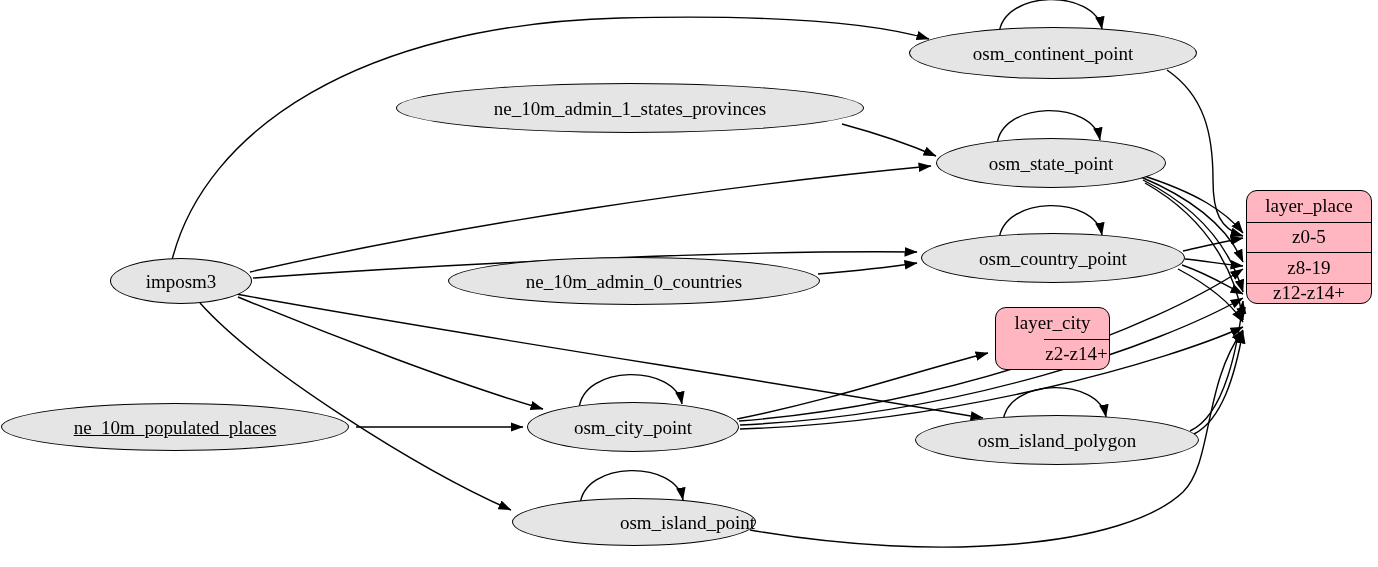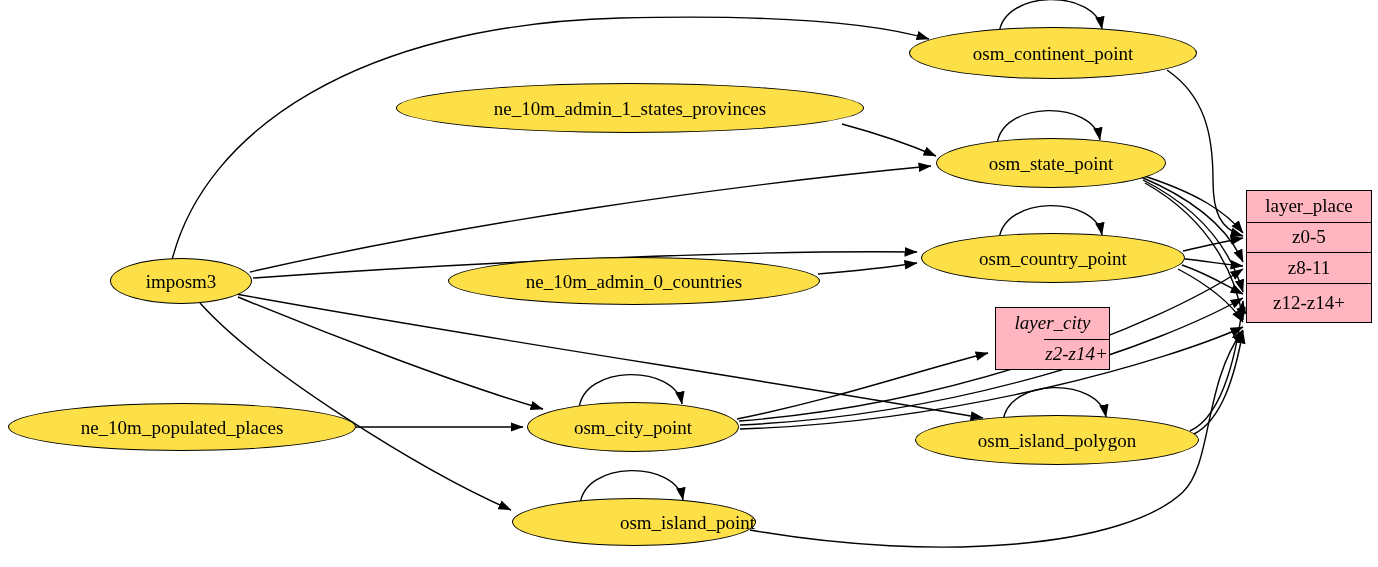--- a/index.html
+++ b/index.html
@@ -5,27 +5,27 @@
   html,body { margin:0; padding:0; background:#ffffff; }
   #canvas {
     position:relative; width:1378px; height:567px; background:#ffffff;
     font-family:"Liberation Serif", serif; overflow:hidden;
   }
   #edge-svg { position:absolute; left:0; top:0; }
   .edge { fill:none; stroke:#000000; stroke-width:1.4px; }
   .node-ellipse {
     position:absolute; box-sizing:border-box;
     border:1.4px solid #000; border-radius:50%;
-    background:#fde047;
+    background:#e5e5e5;
     display:flex; align-items:center; justify-content:center;
   }
   .node-label { font-size:19px; color:#000; white-space:nowrap; line-height:1; }
   .record {
     position:absolute; box-sizing:border-box;
-    border:1.6px solid #000; border-radius:0; overflow:hidden;
+    border:1.6px solid #000; border-radius:11px; overflow:hidden;
   }
   .record-row {
     display:flex; align-items:center; justify-content:center;
     font-size:19px; color:#000; white-space:nowrap; box-sizing:border-box;
   }
   .record-row + .record-row { border-top:1.4px solid #000; }
 </style>
 </head>
 <body>
 
@@ -73,21 +73,21 @@
   <div id="node-layer">
       <div class="node-ellipse" style="left: 110px; top: 258px; width: 142px; height: 46px; text-align: right;">
         <span class="node-label">imposm3</span>
       </div>
       <div class="node-ellipse" style="left: 396px; top: 83px; width: 468px; height: 50px;">
         <span class="node-label">ne_10m_admin_1_states_provinces</span>
       </div>
       <div class="node-ellipse" style="left: 448px; top: 257px; width: 372px; height: 48px;">
         <span class="node-label">ne_10m_admin_0_countries</span>
       </div>
-      <div class="node-ellipse" style="left: 8px; top: 403px; width: 348px; height: 48px;">
+      <div class="node-ellipse" style="left: 1px; top: 403px; width: 348px; height: 48px; text-decoration: underline;">
         <span class="node-label">ne_10m_populated_places</span>
       </div>
       <div class="node-ellipse" style="left: 909px; top: 27px; width: 288px; height: 52px;">
         <span class="node-label">osm_continent_point</span>
       </div>
       <div class="node-ellipse" style="left: 936px; top: 138px; width: 230px; height: 50px;">
         <span class="node-label">osm_state_point</span>
       </div>
       <div class="node-ellipse" style="left: 921px; top: 233px; width: 264px; height: 50px;">
         <span class="node-label">osm_country_point</span>
@@ -97,21 +97,21 @@
       </div>
       <div class="node-ellipse" style="left: 915px; top: 415px; width: 284px; height: 50px;">
         <span class="node-label">osm_island_polygon</span>
       </div>
       <div class="node-ellipse" style="left: 512px; top: 498px; width: 244px; height: 48px; justify-content: flex-end;">
         <span class="node-label">osm_island_point</span>
       </div>
       <div class="record" style="left: 1246px; top: 190px; width: 126px; background: rgb(255, 182, 193);">
         <div class="record-row" style="height: 30.6px;">layer_place</div>
         <div class="record-row" style="height: 30.6px;">z0-5</div>
-        <div class="record-row" style="height: 30.6px;">z8-11</div>
-        <div class="record-row" style="height: 39px;">z12-z14+</div>
+        <div class="record-row" style="height: 30.6px;">z8-19</div>
+        <div class="record-row" style="height: 20px;">z12-z14+</div>
       </div>
-      <div class="record" style="left: 995px; top: 307px; width: 115px; background: rgb(255, 182, 193); font-style: italic;">
+      <div class="record" style="left: 995px; top: 307px; width: 115px; background: rgb(255, 182, 193);">
         <div class="record-row" style="height: 30.5px;">layer_city</div>
         <div class="record-row" style="height: 30.5px; margin-left: 48px;">z2-z14+</div>
       </div>
     </div>
 </div>
 
 </body></html>

